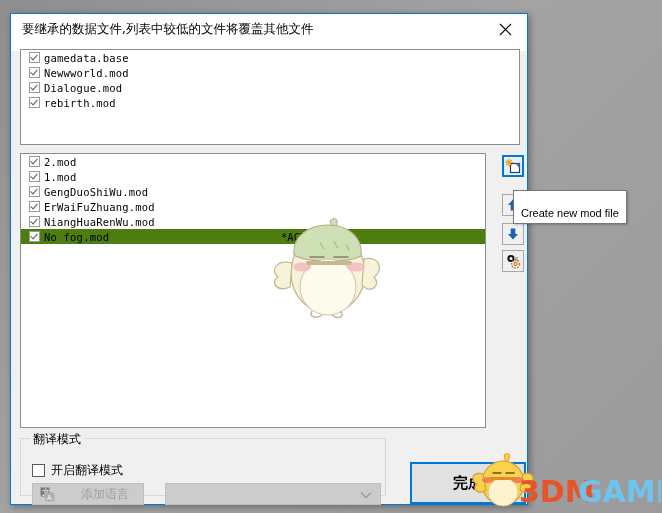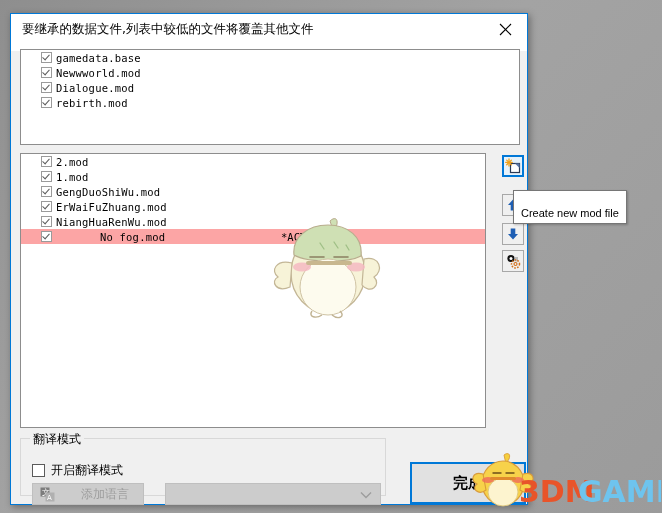--- a/index.html
+++ b/index.html
@@ -79,27 +79,26 @@
     left: 9px;
     top: 139px;
     width: 466px;
     height: 275px;
     text-align: center;
   }
   .row {
     height: 15px;
     display: flex;
     align-items: center;
-    padding-left: 20px;
+    padding-left: 8px;
     box-sizing: border-box;
     position: relative;
   }
   .row.active {
-    background: #fca5a5;
-    gap: 44px;
+    background: #4d7c0f;
   }
   .cb {
     width: 11px;
     height: 11px;
     border: 1px solid #9a9a9a;
     background: #ffffff;
     box-sizing: border-box;
     margin-right: 4px;
     flex: 0 0 auto;
     position: relative;

